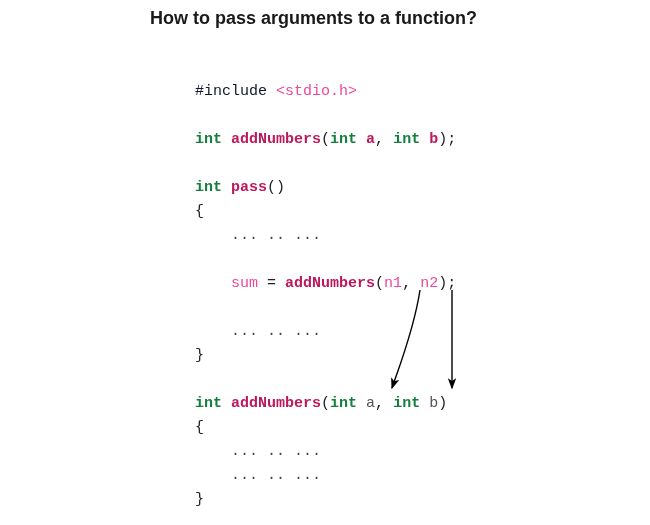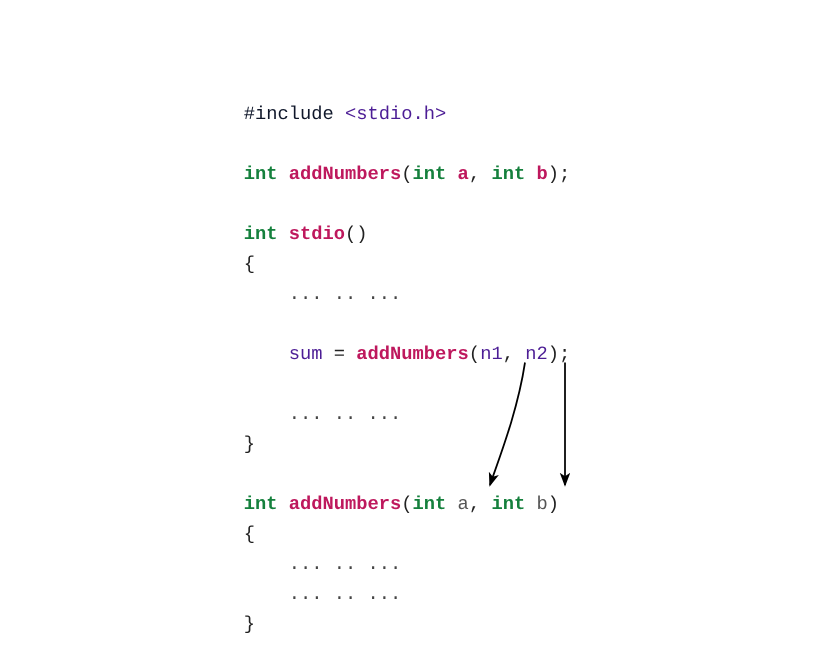--- a/index.html
+++ b/index.html
@@ -32,44 +32,45 @@
     left: 195px;
     font-family: "Menlo", "Consolas", "Courier New", monospace;
     font-size: 15px;
     line-height: 24px;
     white-space: pre;
     color: #222;
     font-weight: 500;
   }
   .kw   { color: #15803d; font-weight: bold; }   
   .pp   { color: #0f172a; }   
-  .inc  { color: #4c1d95; }   
+  .inc  { color: #ec4899; }   
   .fn   { color: #be185d; font-weight: 600; }
   .dim  { color: #444; }
   .punc { color: #222; }
   .par  { color: #555; }      
 
   .arrows {
     position: absolute;
     top: 0;
     left: 0;
     pointer-events: none;
   }
 </style>
 </head>
 <body>
 
 <div class="page">
 
+  <div class="title">How to pass arguments to a function?</div>
 
   <div class="code"><span class="pp">#include</span> <span class="inc">&lt;stdio.h&gt;</span>
 
 <span class="kw">int</span> <span class="fn">addNumbers</span><span class="punc">(</span><span class="kw">int</span> <span class="fn">a</span><span class="punc">,</span> <span class="kw">int</span> <span class="fn">b</span><span class="punc">)</span><span class="punc">;</span>
 
-<span class="kw">int</span> <span class="fn">stdio</span><span class="punc">(</span><span class="punc">)</span>
+<span class="kw">int</span> <span class="fn">pass</span><span class="punc">(</span><span class="punc">)</span>
 <span class="punc">{</span>
     <span class="dim">... .. ...</span>
 
     <span class="inc">sum</span> <span class="punc">=</span> <span class="fn">addNumbers</span><span class="punc">(</span><span class="inc">n1</span><span class="punc">,</span> <span class="inc">n2</span><span class="punc">)</span><span class="punc">;</span>
 
     <span class="dim">... .. ...</span>
 <span class="punc">}</span>
 
 <span class="kw">int</span> <span class="fn">addNumbers</span><span class="punc">(</span><span class="kw">int</span> <span class="par">a</span><span class="punc">,</span> <span class="kw">int</span> <span class="par">b</span><span class="punc">)</span>
 <span class="punc">{</span>

